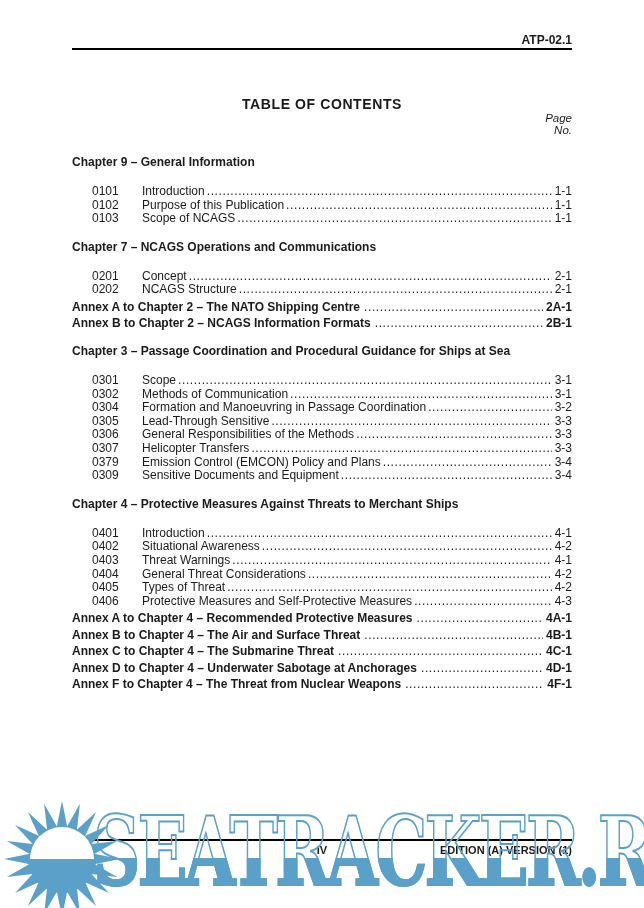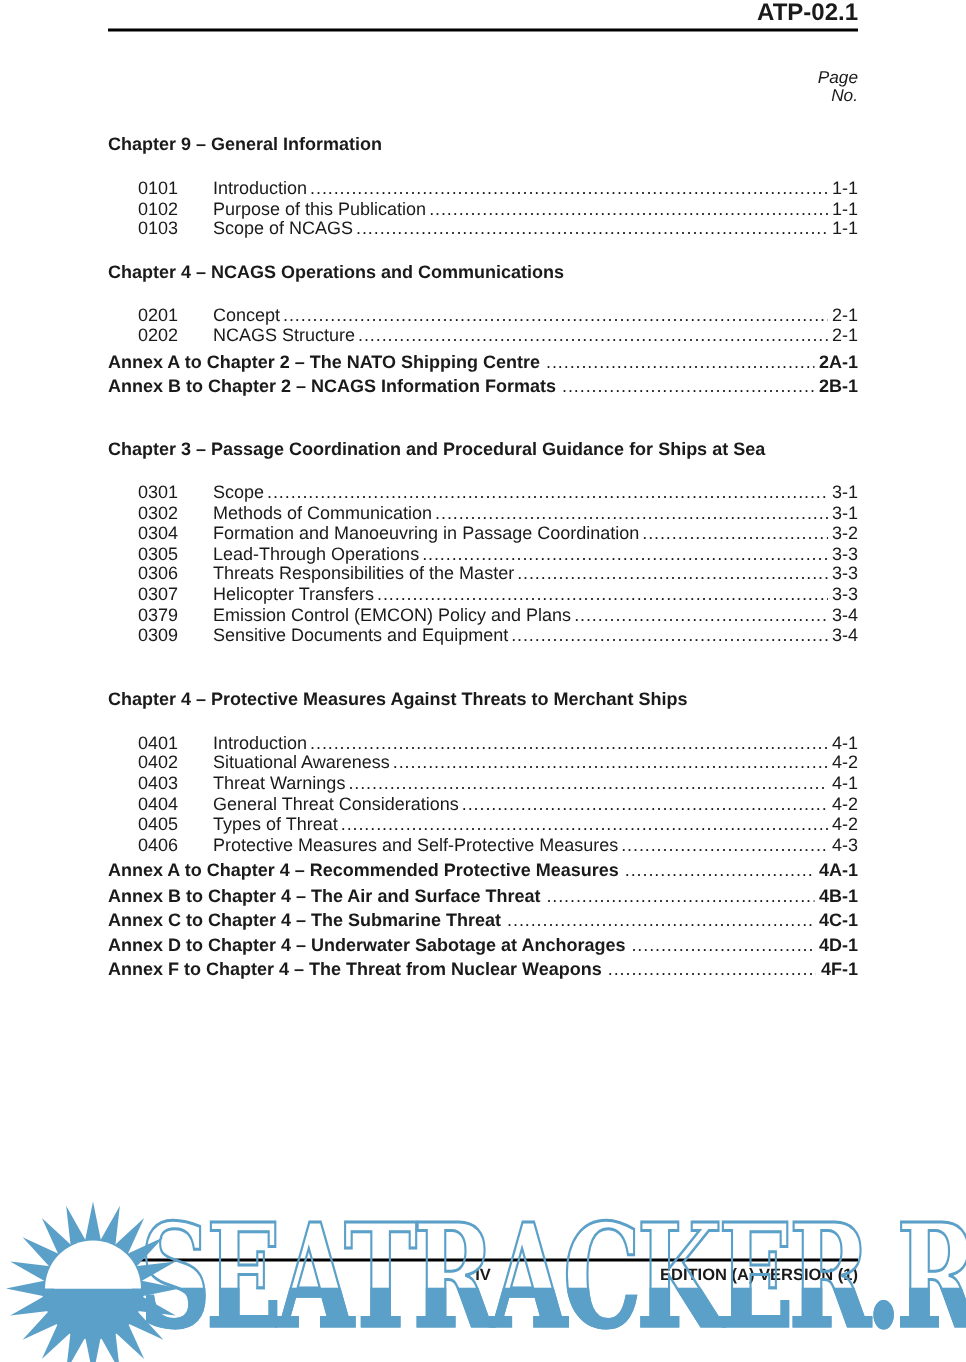--- a/index.html
+++ b/index.html
@@ -5,28 +5,28 @@
   html,body{margin:0;padding:0;}
   body{width:644px;height:908px;background:#e8e8e8;}
   .page{
     position:relative;width:644px;height:908px;background:#ffffff;
     overflow:hidden;
     font-family:"Liberation Sans",sans-serif;
     color:#1a1a1a;font-size:12px;
   }
   .content{position:absolute;left:72px;top:0;width:500px;z-index:1;}
 
-  .doc-ref{text-align:right;font-weight:bold;font-size:16px;}
+  .doc-ref{padding-top:33px;text-align:right;font-weight:bold;font-size:12px;}
   .rule{margin-top:1px;border-top:2px solid #000;height:0;}
 
   .page-title{margin-top:46px;text-align:center;font-weight:bold;font-size:14px;letter-spacing:0.6px;}
 
-  .pageno-label{margin-top:25px;text-align:right;font-style:italic;font-size:11.5px;line-height:12px;}
-
-  .chapter-heading{margin-top:28px;font-weight:bold;font-size:12px;}
+  .pageno-label{margin-top:0;text-align:right;font-style:italic;font-size:11.5px;line-height:12px;}
+
+  .chapter-heading{margin-top:14px;font-weight:bold;font-size:12px;}
   .mt14{margin-top:14px;}
   .mt15{margin-top:15px;}
   .mt19{margin-top:19px;}
 
   .entries{margin-top:16px;}
   .entry-row{display:flex;align-items:baseline;line-height:13.6px;white-space:nowrap;}
   .entry-row .num{margin-left:20px;width:50px;flex:0 0 50px;}
   .entry-row .etitle{flex:0 0 auto;padding-right:2px;}
 
   .leader{flex:1 1 auto;overflow:hidden;white-space:nowrap;font-weight:normal;}
@@ -59,20 +59,21 @@
 </style>
 </head>
 <body>
 
 <div class="page">
   <div class="content">
 
     <div class="doc-ref">ATP-02.1</div>
     <div class="rule"></div>
 
+    <div class="page-title">TABLE OF CONTENTS</div>
 
     <div class="pageno-label">
       <div>Page</div>
       <div>No.</div>
     </div>
 
     <div class="chapter-heading mt19">Chapter 9 – General Information</div>
     <div class="entries">
       <div class="entry-row">
         <span class="num">0101</span>
@@ -87,21 +88,21 @@
         <span class="pg">1-1</span>
       </div>
       <div class="entry-row">
         <span class="num">0103</span>
         <span class="etitle">Scope of NCAGS</span>
         <span class="leader"></span>
         <span class="pg">1-1</span>
       </div>
     </div>
 
-    <div class="chapter-heading mt14">Chapter 4 – NCAGS Operations and Communications</div>
+    <div class="chapter-heading mt14">Chapter 7 – NCAGS Operations and Communications</div>
     <div class="entries">
       <div class="entry-row">
         <span class="num">0201</span>
         <span class="etitle">Concept</span>
         <span class="leader"></span>
         <span class="pg">2-1</span>
       </div>
       <div class="entry-row">
         <span class="num">0202</span>
         <span class="etitle">NCAGS Structure</span>
@@ -136,27 +137,27 @@
         <span class="pg">3-1</span>
       </div>
       <div class="entry-row">
         <span class="num">0304</span>
         <span class="etitle">Formation and Manoeuvring in Passage Coordination</span>
         <span class="leader"></span>
         <span class="pg">3-2</span>
       </div>
       <div class="entry-row">
         <span class="num">0305</span>
-        <span class="etitle">Lead-Through Operations</span>
+        <span class="etitle">Lead-Through Sensitive</span>
         <span class="leader"></span>
         <span class="pg">3-3</span>
       </div>
       <div class="entry-row">
         <span class="num">0306</span>
-        <span class="etitle">Threats Responsibilities of the Master</span>
+        <span class="etitle">General Responsibilities of the Methods</span>
         <span class="leader"></span>
         <span class="pg">3-3</span>
       </div>
       <div class="entry-row">
         <span class="num">0307</span>
         <span class="etitle">Helicopter Transfers</span>
         <span class="leader"></span>
         <span class="pg">3-3</span>
       </div>
       <div class="entry-row">

